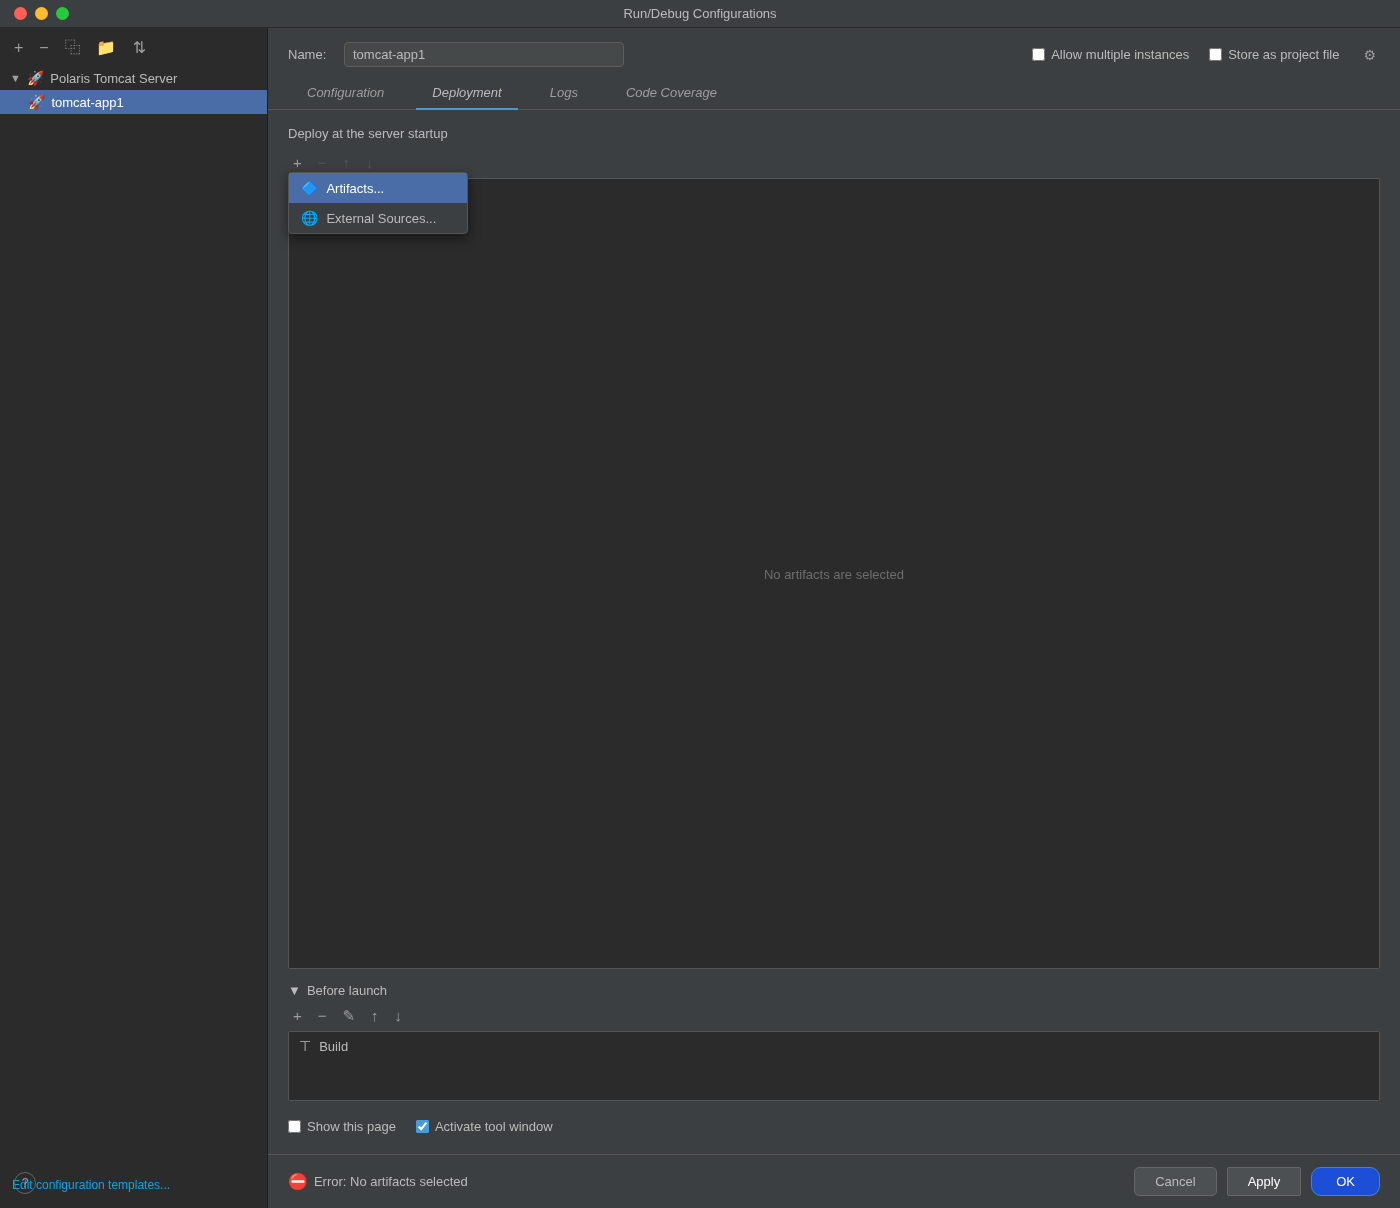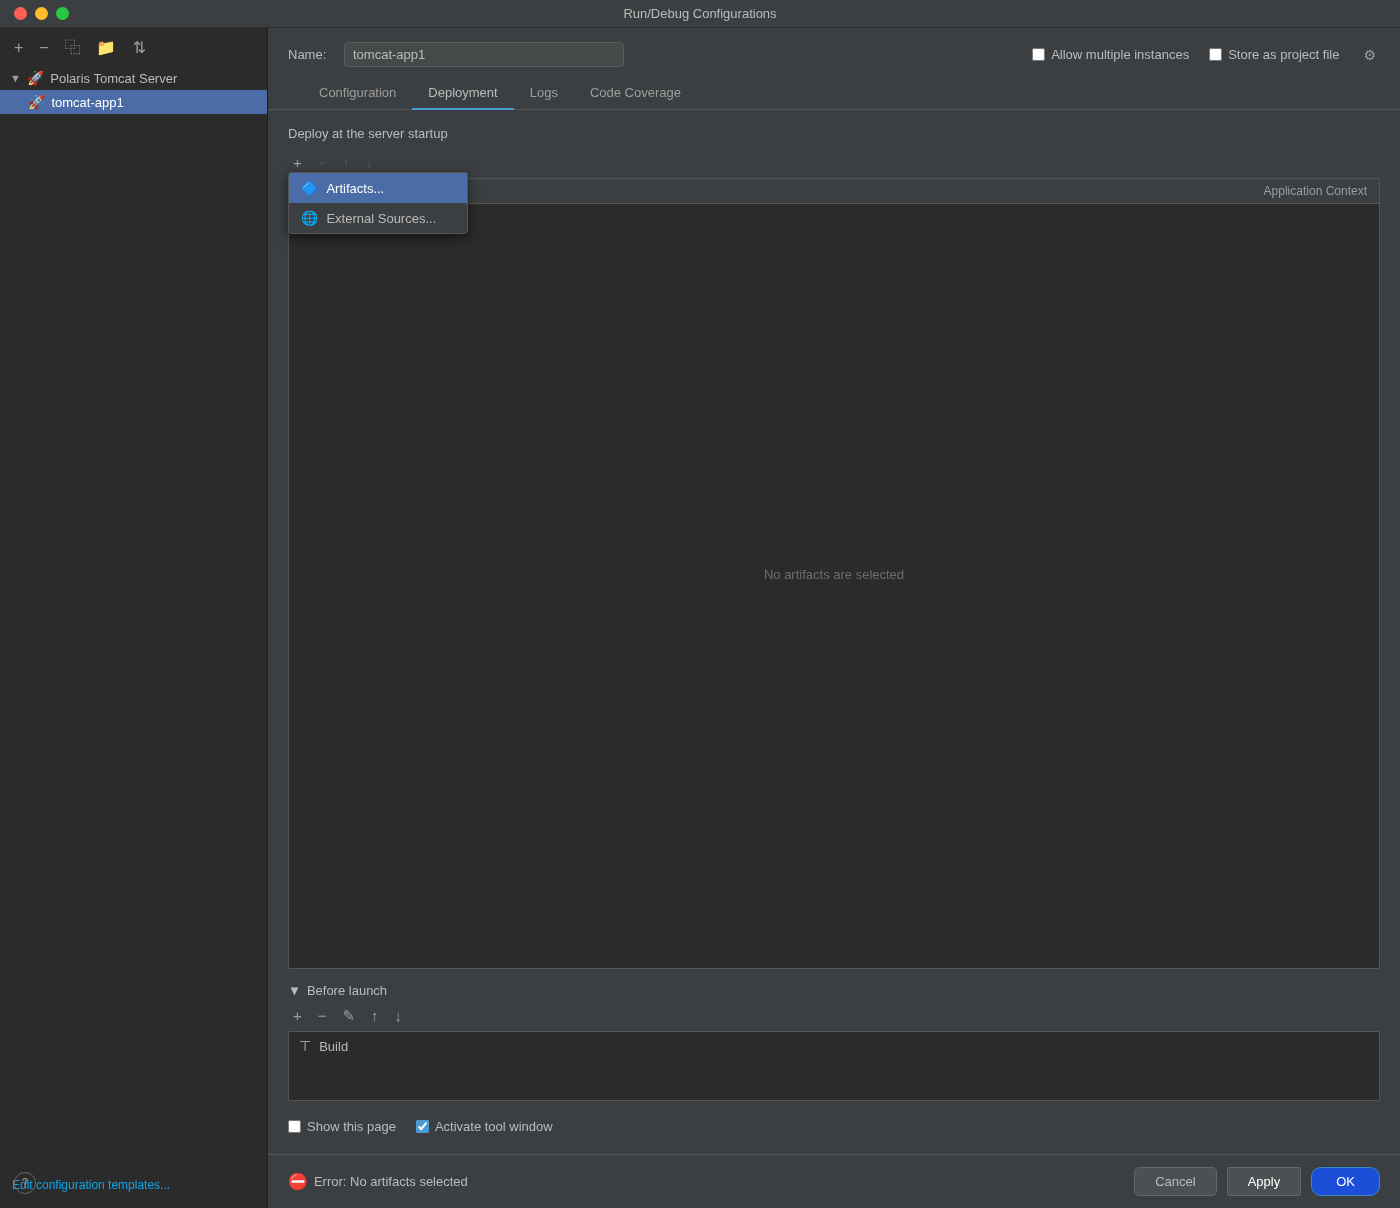--- a/index.html
+++ b/index.html
@@ -159,23 +159,24 @@
       border: none;
       color: #9d9d9d;
       cursor: pointer;
       font-size: 14px;
       padding: 0 4px;
     }
 
     
     .tabs-bar {
       display: flex;
-      padding: 0 35px;
+      padding: 0 23px;
       border-bottom: 1px solid #555555;
-      gap: 0;
+      gap: 16px;
+      font-style: italic;
     }
     .tab {
       padding: 8px 16px;
       cursor: pointer;
       color: #9d9d9d;
       font-size: 13px;
       border-bottom: 2px solid transparent;
       margin-bottom: -1px;
     }
     .tab.active {
@@ -471,24 +472,20 @@
               <span>External Sources...</span>
             </div>
           </div>
         </div>
         <button class="tool-btn" disabled="">−</button>
         <button class="tool-btn" disabled="">↑</button>
         <button class="tool-btn" disabled="">↓</button>
       </div>
 
       <div class="artifacts-table-wrapper">
-        <div class="artifacts-table-header">
-          <div class="artifacts-table-header-col" style="flex:2;text-align:left;"></div>
-          <div class="artifacts-table-header-col">Application Context</div>
-        </div>
         <div class="no-artifacts-msg">No artifacts are selected</div>
       </div>
 
       <div class="before-launch-section">
         <div class="before-launch-header">
           <span>▼</span>
           <span>Before launch</span>
         </div>
         <div class="before-launch-toolbar">
           <button class="tool-btn">+</button>

